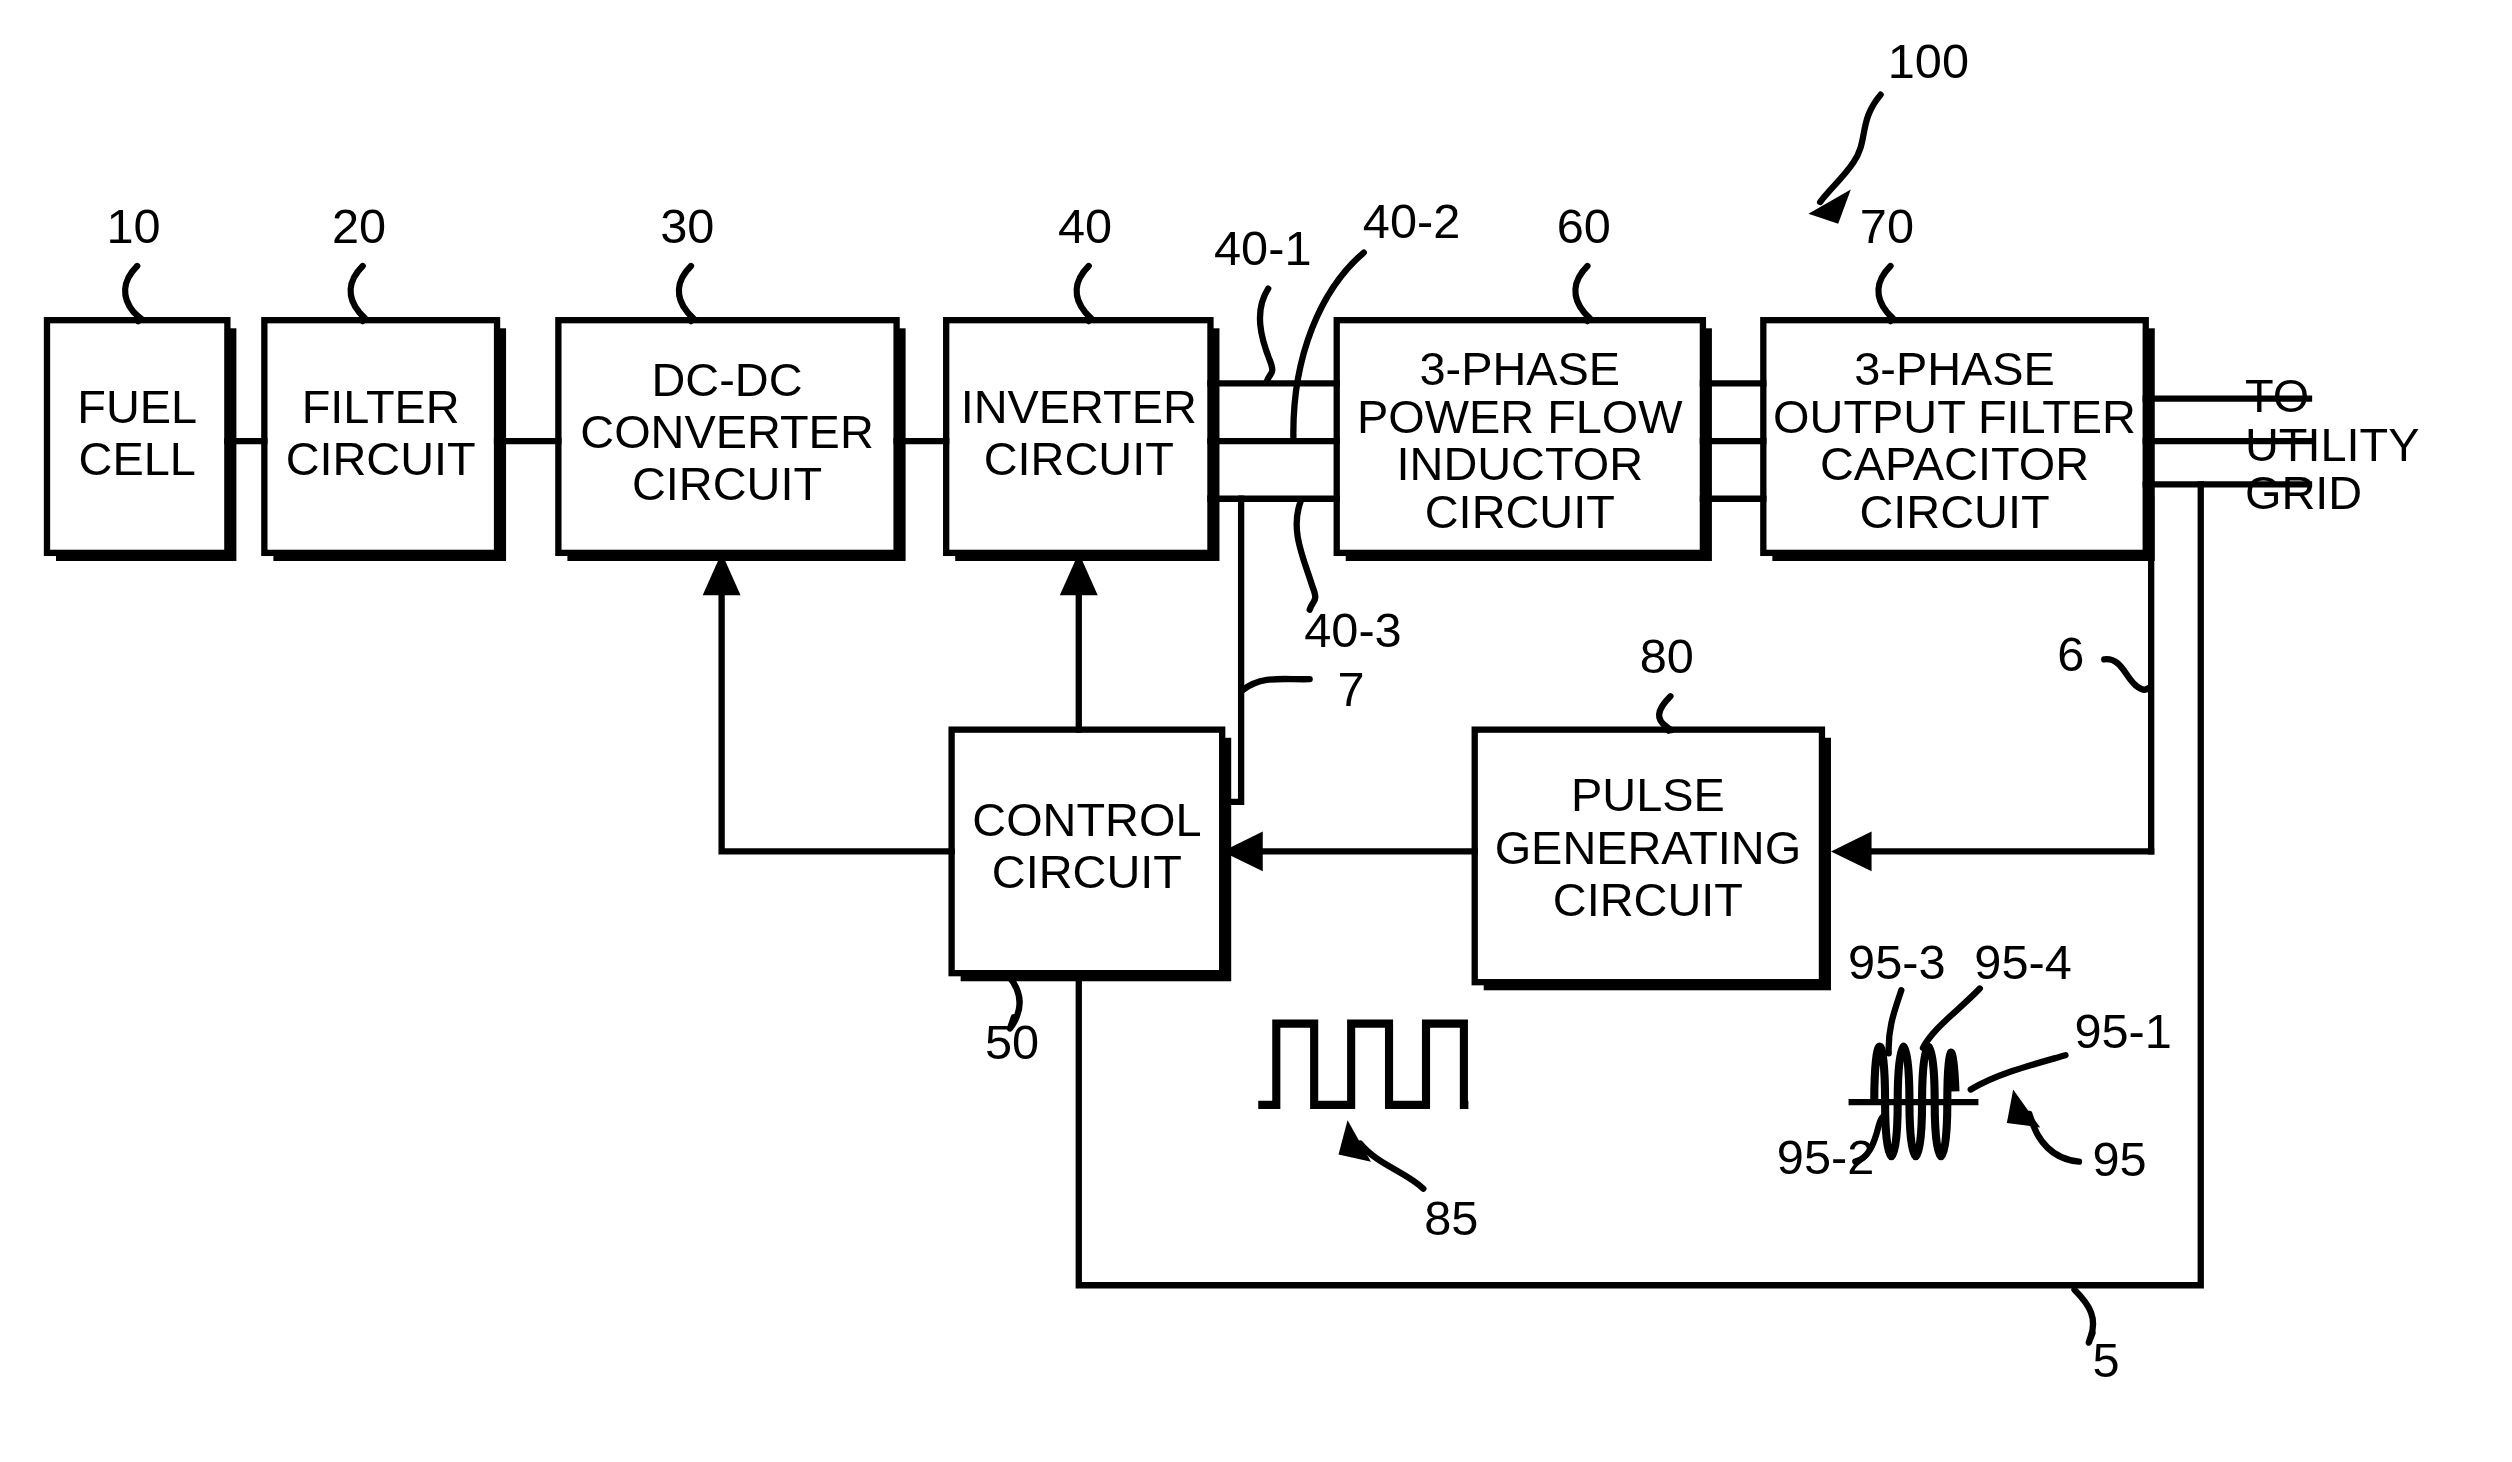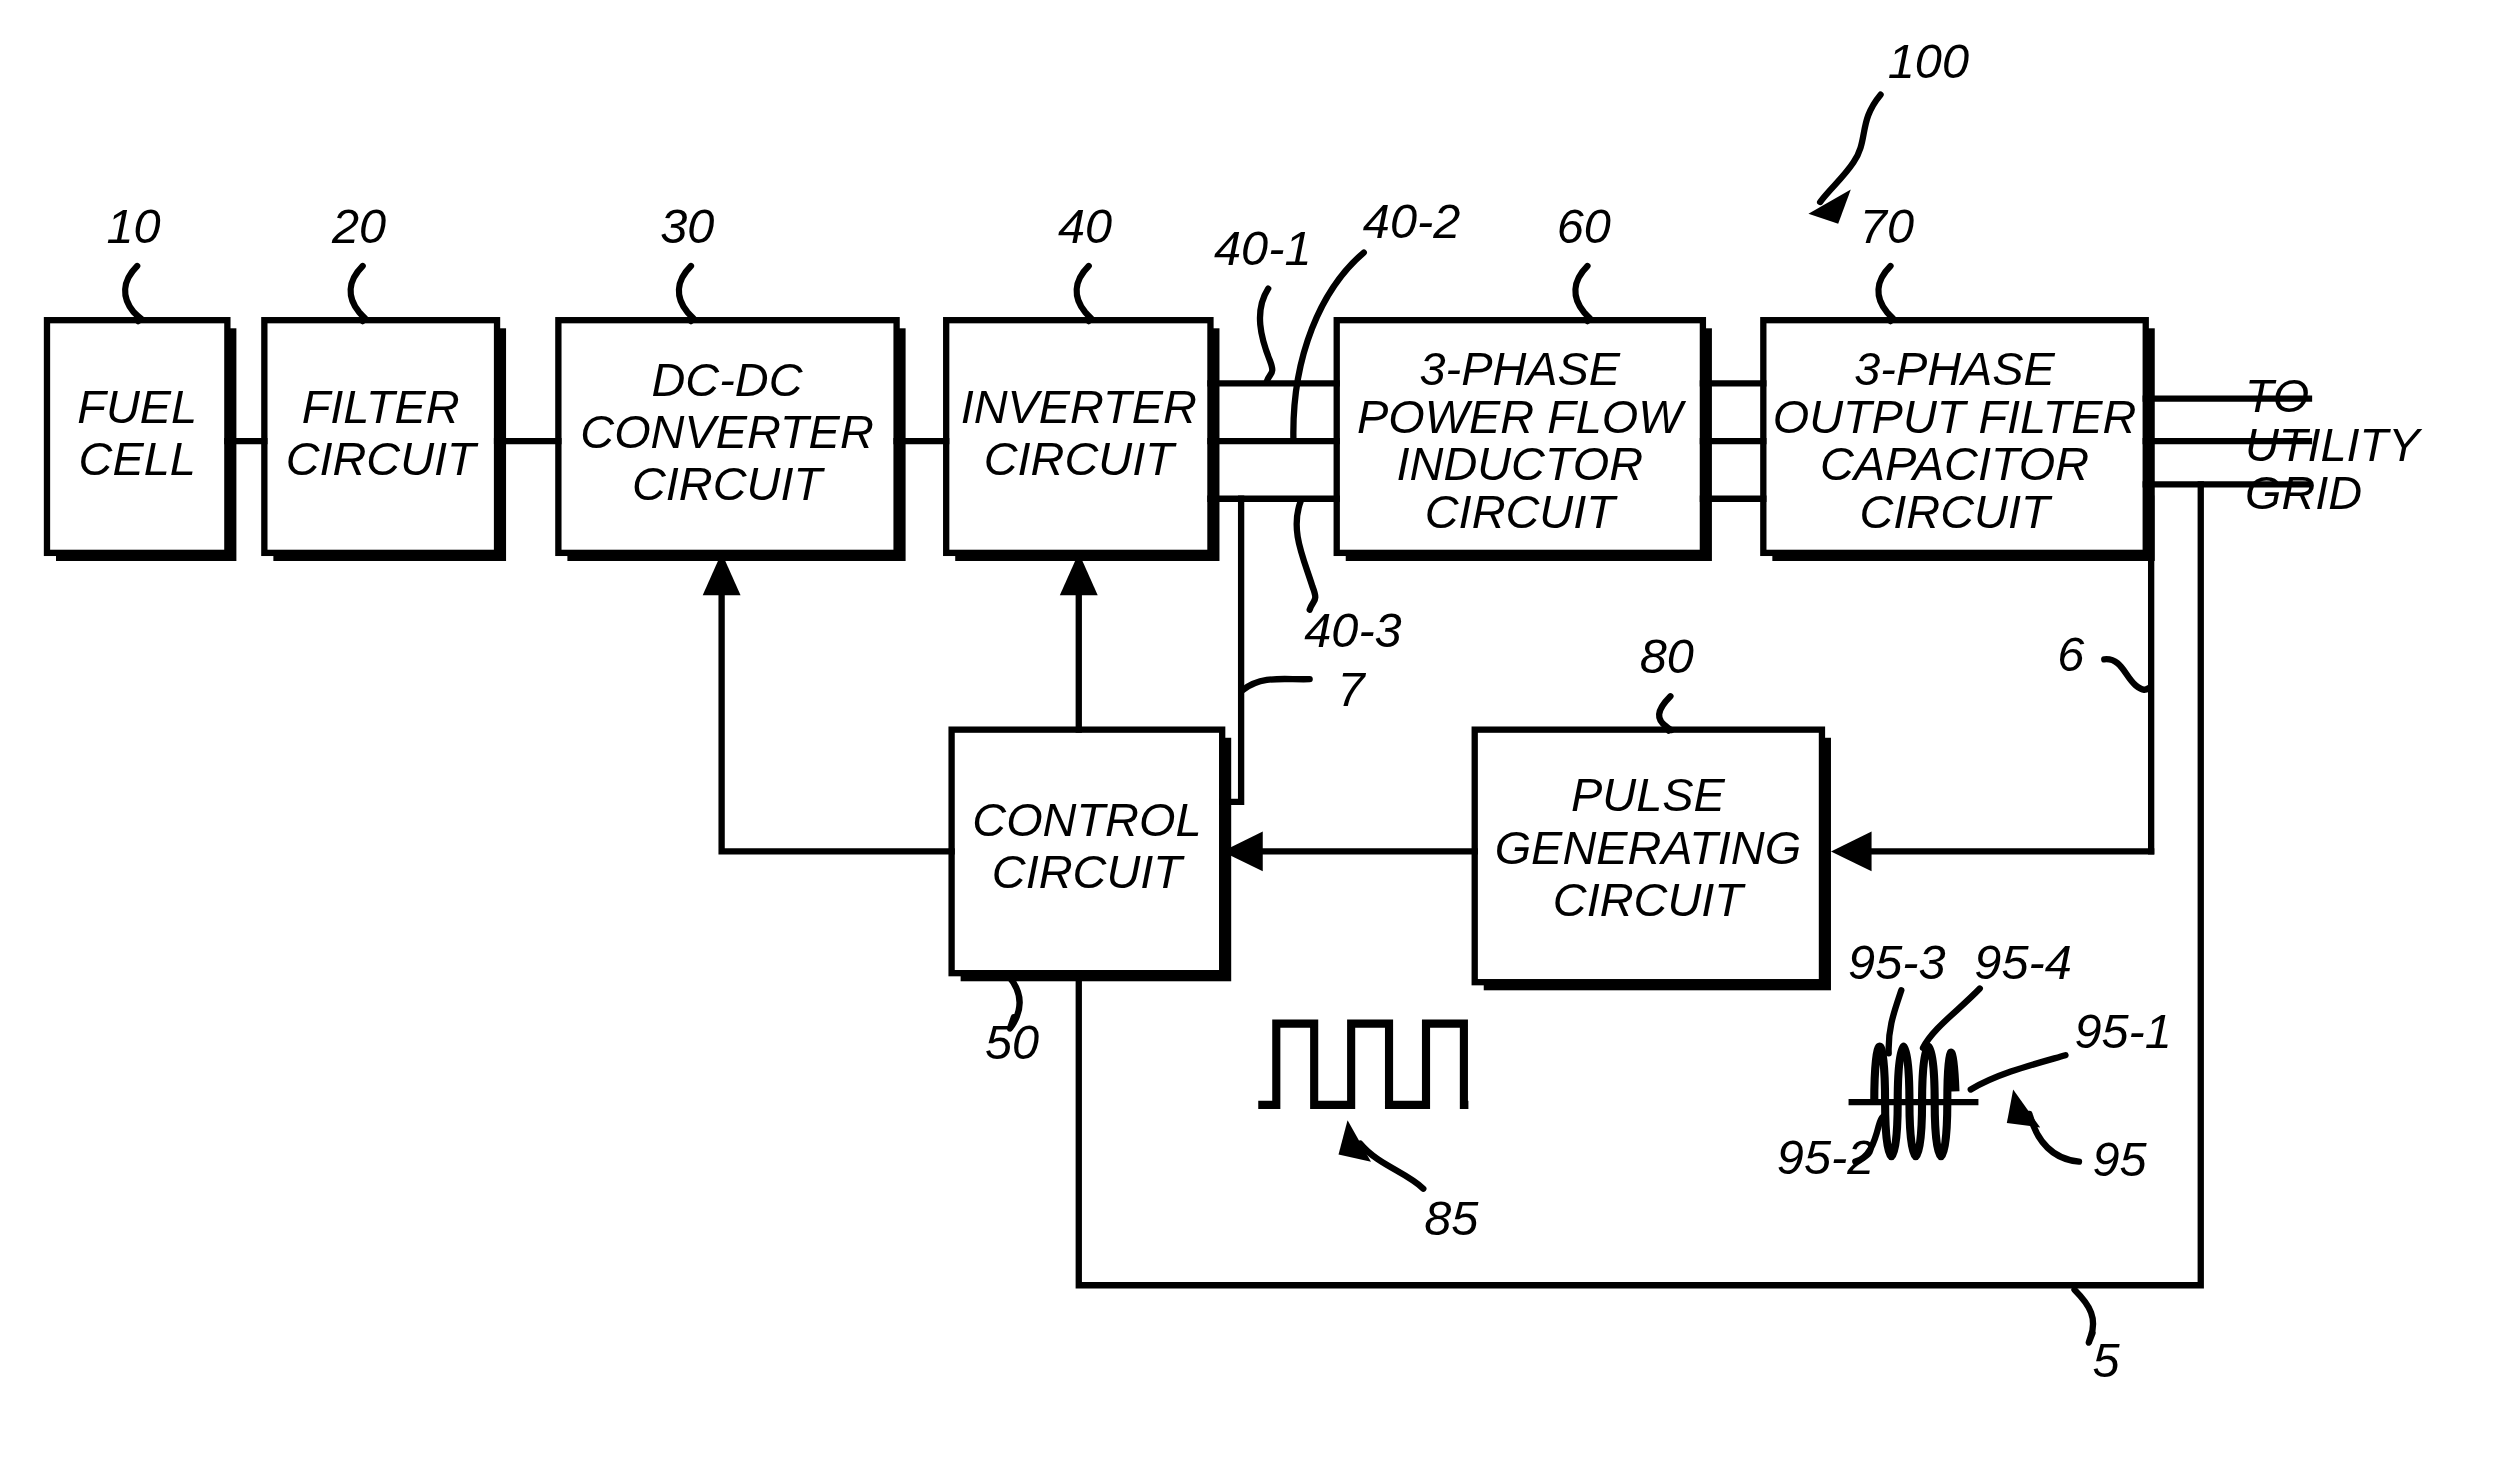--- a/index.html
+++ b/index.html
@@ -11,21 +11,20 @@
     width: 2512px;
     height: 1462px;
     overflow: hidden;
     font-family: "Liberation Sans", sans-serif;
   }
   #diagram-root {
     position: relative;
     width: 2156px;
     height: 1462px;
     background: #ffffff;
-    font-style: italic;
   }
   svg#patent-figure {
     display: block;
     width: 2512px;
     height: 1462px;
   }
   .blk-rect {
     fill: #ffffff;
     stroke: #000000;
     stroke-width: 7;

